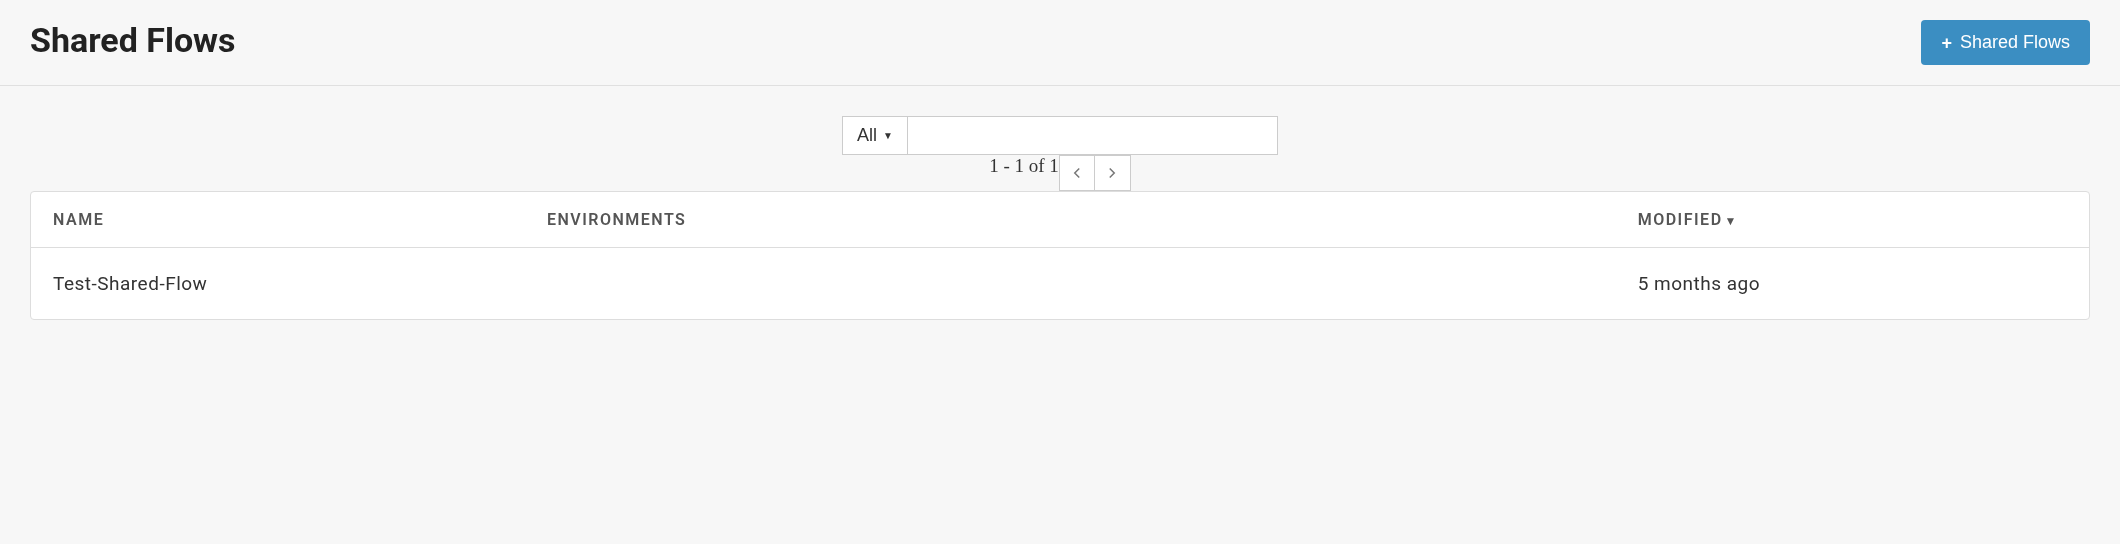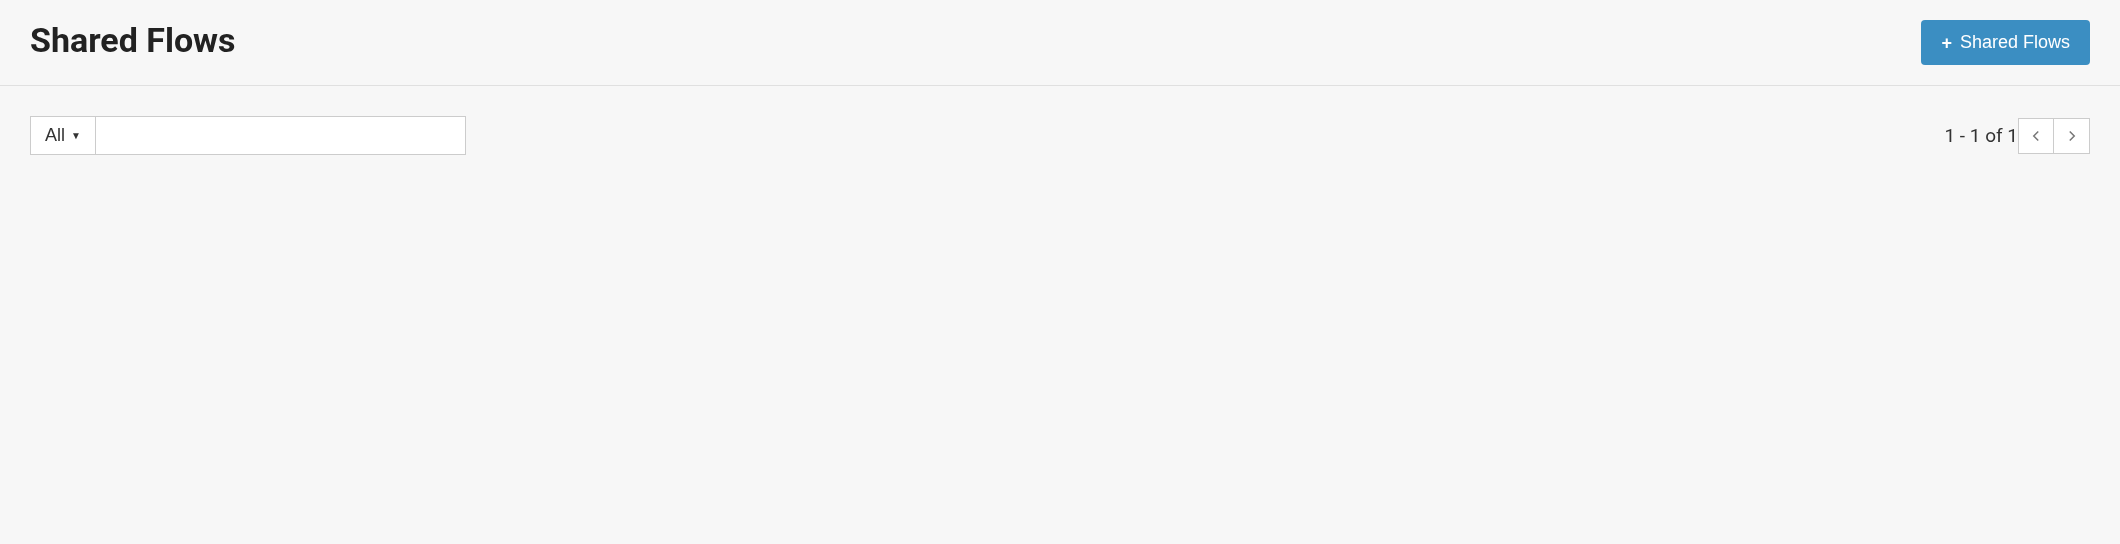--- a/index.html
+++ b/index.html
@@ -42,20 +42,21 @@
       font-weight: 700;
       line-height: 1;
     }
     .content {
       padding: 30px;
     }
     .toolbar {
       display: flex;
       justify-content: space-between;
       align-items: center;
+      flex-direction: column;
     }
     .filter-group {
       display: flex;
       align-items: stretch;
     }
     .filter-dropdown {
       display: inline-flex;
       align-items: center;
       gap: 6px;
       background: #fff;
@@ -73,21 +74,22 @@
       width: 370px;
       border: 1px solid #ccc;
       border-left: none;
       padding: 8px 12px;
       font-size: 18px;
       outline: none;
       background: #fff;
     }
     .pagination {
       display: flex;
-      align-items: center;
+      align-items: flex-start;
+      font-family: Liberation Serif, serif;
     }
     .page-range {
       font-size: 19px;
       color: #333;
     }
     .page-buttons {
       display: flex;
     }
     .page-btn {
       width: 36px;
@@ -171,13 +173,35 @@
         </button>
         <button class="page-btn">
           <svg viewBox="0 0 10 16">
               <path d="M2 2 L8 8 L2 14" stroke="currentColor" stroke-width="2" fill="none"></path>
             </svg>
         </button>
       </div>
     </div>
   </div>
 
+  <table class="table">
+    <thead>
+      <tr>
+        <th class="col-name">
+          <span>NAME</span>
+        </th>
+        <th class="col-env">
+          <span>ENVIRONMENTS</span>
+        </th>
+        <th class="col-mod">
+          <span>MODIFIED</span><span class="sort-indicator">▼</span>
+        </th>
+      </tr>
+    </thead>
+    <tbody>
+      <tr>
+        <td>Test-Shared-Flow</td>
+        <td></td>
+        <td>5 months ago</td>
+      </tr>
+    </tbody>
+  </table>
 </div>
 
 </body></html>

